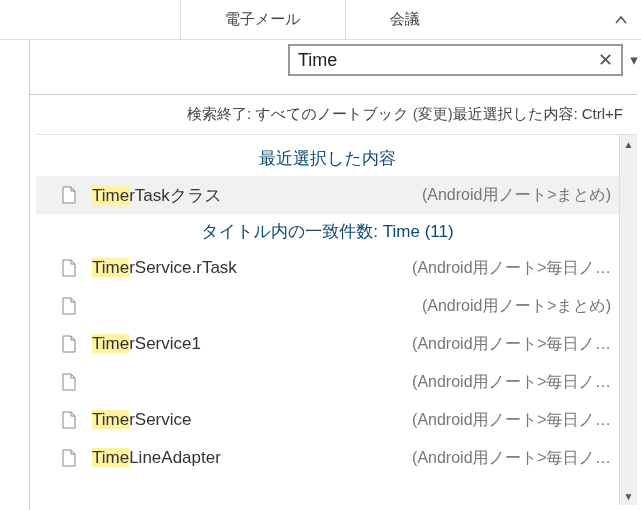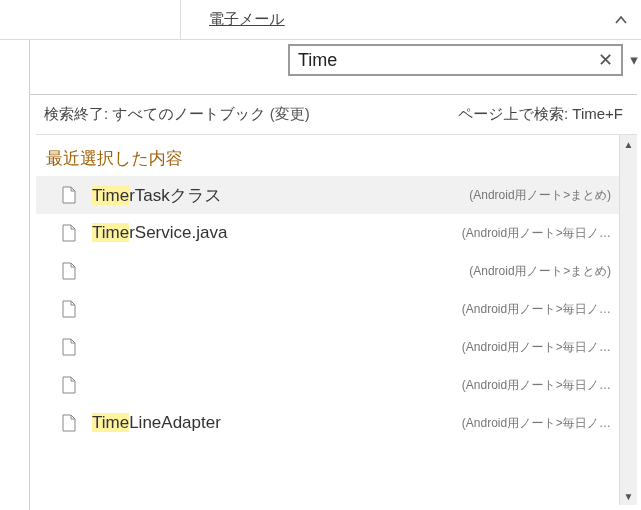--- a/index.html
+++ b/index.html
@@ -22,27 +22,26 @@
     background: #fff;
   }
   .toolbar {
     height: 40px;
     display: flex;
     align-items: stretch;
     border-bottom: 1px solid #dcdcdc;
     padding-left: 180px;
   }
   .toolbar .tab {
-    padding: 0 28px;
+    padding: 0 44px;
     display: flex;
     align-items: center;
     border-left: 1px solid #dcdcdc;
     font-size: 15px;
     color: #444;
-    text-decoration: underline;
   }
   .toolbar .tab:last-of-type { border-right: 1px solid #dcdcdc; }
   .toolbar .spacer { flex: 1; }
   .toolbar .chev {
     width: 40px;
     display: flex;
     align-items: center;
     justify-content: center;
     color: #555;
   }
@@ -85,21 +84,21 @@
     background: #fff;
     border-top: 1px solid #ccc;
   }
   .statusbar {
     display: flex;
     align-items: center;
     padding: 10px 14px;
     font-size: 15px;
     color: #444;
   }
-  .statusbar .left { flex:1; }
+  .statusbar .left { flex:1;text-align:right; }
   .statusbar .paren { color: #555; }
   .listarea {
     position: relative;
     margin-left: 6px;
     border-top: 1px solid #e0e0e0;
     height: calc(100% - 44px);
   }
   .scrollbar {
     position: absolute;
     right: 0;
@@ -124,49 +123,51 @@
     flex:1;
     background:#f0f0f0;
   }
   .listcontent {
     margin-right: 18px;
     padding-top: 6px;
   }
   .section-hdr {
     padding: 6px 10px 6px 10px;
     font-size: 17px;
-    color: #a16207;
+    color: #0c4a6e;
+    text-align: center;
   }
   .row {
     display: flex;
     align-items: center;
     height: 38px;
     padding-left: 22px;
     font-size: 17px;
   }
   .row.sel { background: #f1f1f1; }
   .row .picon {
     width: 22px;
     display:flex;
     align-items:center;
     justify-content:center;
     margin-right: 12px;
   }
   .row .title { flex: 0 0 auto; min-width: 230px; color:#333; }
-  .row .path  { color: #777; font-size:12px; margin-left: auto; padding-right: 8px; white-space: nowrap; overflow:hidden; text-overflow: ellipsis; max-width: 240px;}
+  .row .path  { color: #777; font-size:16px; margin-left: auto; padding-right: 8px; white-space: nowrap; overflow:hidden; text-overflow: ellipsis; max-width: 240px;}
   .hl { background: #fff3a0; }
   svg.page { stroke:#888; fill:#fff; }
 </style>
 </head>
 <body>
 
 <div class="gridbg"></div>
 
 <div class="toolbar">
   <div class="tab">電子メール</div>
+  <div class="tab">会議</div>
   <div class="spacer"></div>
   <div class="chev">
     <svg width="14" height="14" viewBox="0 0 14 14">
         <path d="M2 10 L7 4 L12 10" fill="none" stroke="#555" stroke-width="1.6"></path>
       </svg>
   </div>
 </div>
 
 <div class="searchrow">
   <div class="searchbox">
@@ -174,21 +175,21 @@
     <span class="clr">✕</span>
   </div>
   <span class="dd">▾</span>
 </div>
 
 <div class="panel">
   <div class="statusbar">
     <div class="left">
       <span>検索終了: すべてのノートブック </span><span class="paren">(変更)</span>
     </div>
-    <div>ページ上で検索: Time+F</div>
+    <div>最近選択した内容: Ctrl+F</div>
   </div>
 
   <div class="listarea">
     <div class="scrollbar">
       <div class="arrow">▲</div>
       <div class="track"></div>
       <div class="arrow">▼</div>
     </div>
 
     <div class="listcontent">
@@ -198,60 +199,65 @@
       <div class="row sel">
         <span class="picon">
             <svg class="page" width="14" height="18" viewBox="0 0 14 18">
               <path d="M1 1 H9 L13 5 V17 H1 Z M9 1 V5 H13"></path>
             </svg>
           </span>
         <span class="title"><span class="hl">Time</span><span>rTaskクラス</span></span>
         <span class="path">(Android用ノート&gt;まとめ)</span>
       </div>
 
-
-      <div class="row">
-        <span class="picon">
-            <svg class="page" width="14" height="18" viewBox="0 0 14 18">
-              <path d="M1 1 H9 L13 5 V17 H1 Z M9 1 V5 H13"></path>
-            </svg>
-          </span>
-        <span class="title"><span class="hl">Time</span><span>rService.java</span></span>
+      <div class="section-hdr">
+        <span>タイトル内の一致件数: </span><span>Time</span><span> (11)</span>
+      </div>
+
+      <div class="row">
+        <span class="picon">
+            <svg class="page" width="14" height="18" viewBox="0 0 14 18">
+              <path d="M1 1 H9 L13 5 V17 H1 Z M9 1 V5 H13"></path>
+            </svg>
+          </span>
+        <span class="title"><span class="hl">Time</span><span>rService.rTask</span></span>
         <span class="path">(Android用ノート&gt;毎日ノ…</span>
       </div>
       <div class="row">
         <span class="picon">
             <svg class="page" width="14" height="18" viewBox="0 0 14 18">
               <path d="M1 1 H9 L13 5 V17 H1 Z M9 1 V5 H13"></path>
             </svg>
           </span>
         <span class="path">(Android用ノート&gt;まとめ)</span>
       </div>
       <div class="row">
         <span class="picon">
             <svg class="page" width="14" height="18" viewBox="0 0 14 18">
               <path d="M1 1 H9 L13 5 V17 H1 Z M9 1 V5 H13"></path>
             </svg>
           </span>
-        <span class="path">(Android用ノート&gt;毎日ノ…</span>
-      </div>
-      <div class="row">
-        <span class="picon">
-            <svg class="page" width="14" height="18" viewBox="0 0 14 18">
-              <path d="M1 1 H9 L13 5 V17 H1 Z M9 1 V5 H13"></path>
-            </svg>
-          </span>
-        <span class="path">(Android用ノート&gt;毎日ノ…</span>
-      </div>
-      <div class="row">
-        <span class="picon">
-            <svg class="page" width="14" height="18" viewBox="0 0 14 18">
-              <path d="M1 1 H9 L13 5 V17 H1 Z M9 1 V5 H13"></path>
-            </svg>
-          </span>
+        <span class="title"><span class="hl">Time</span><span>rService1</span></span>
+        <span class="path">(Android用ノート&gt;毎日ノ…</span>
+      </div>
+      <div class="row">
+        <span class="picon">
+            <svg class="page" width="14" height="18" viewBox="0 0 14 18">
+              <path d="M1 1 H9 L13 5 V17 H1 Z M9 1 V5 H13"></path>
+            </svg>
+          </span>
+        <span class="path">(Android用ノート&gt;毎日ノ…</span>
+      </div>
+      <div class="row">
+        <span class="picon">
+            <svg class="page" width="14" height="18" viewBox="0 0 14 18">
+              <path d="M1 1 H9 L13 5 V17 H1 Z M9 1 V5 H13"></path>
+            </svg>
+          </span>
+        <span class="title"><span class="hl">Time</span><span>rService</span></span>
         <span class="path">(Android用ノート&gt;毎日ノ…</span>
       </div>
       <div class="row">
         <span class="picon">
             <svg class="page" width="14" height="18" viewBox="0 0 14 18">
               <path d="M1 1 H9 L13 5 V17 H1 Z M9 1 V5 H13"></path>
             </svg>
           </span>
         <span class="title"><span class="hl">Time</span><span>LineAdapter</span></span>
         <span class="path">(Android用ノート&gt;毎日ノ…</span>

